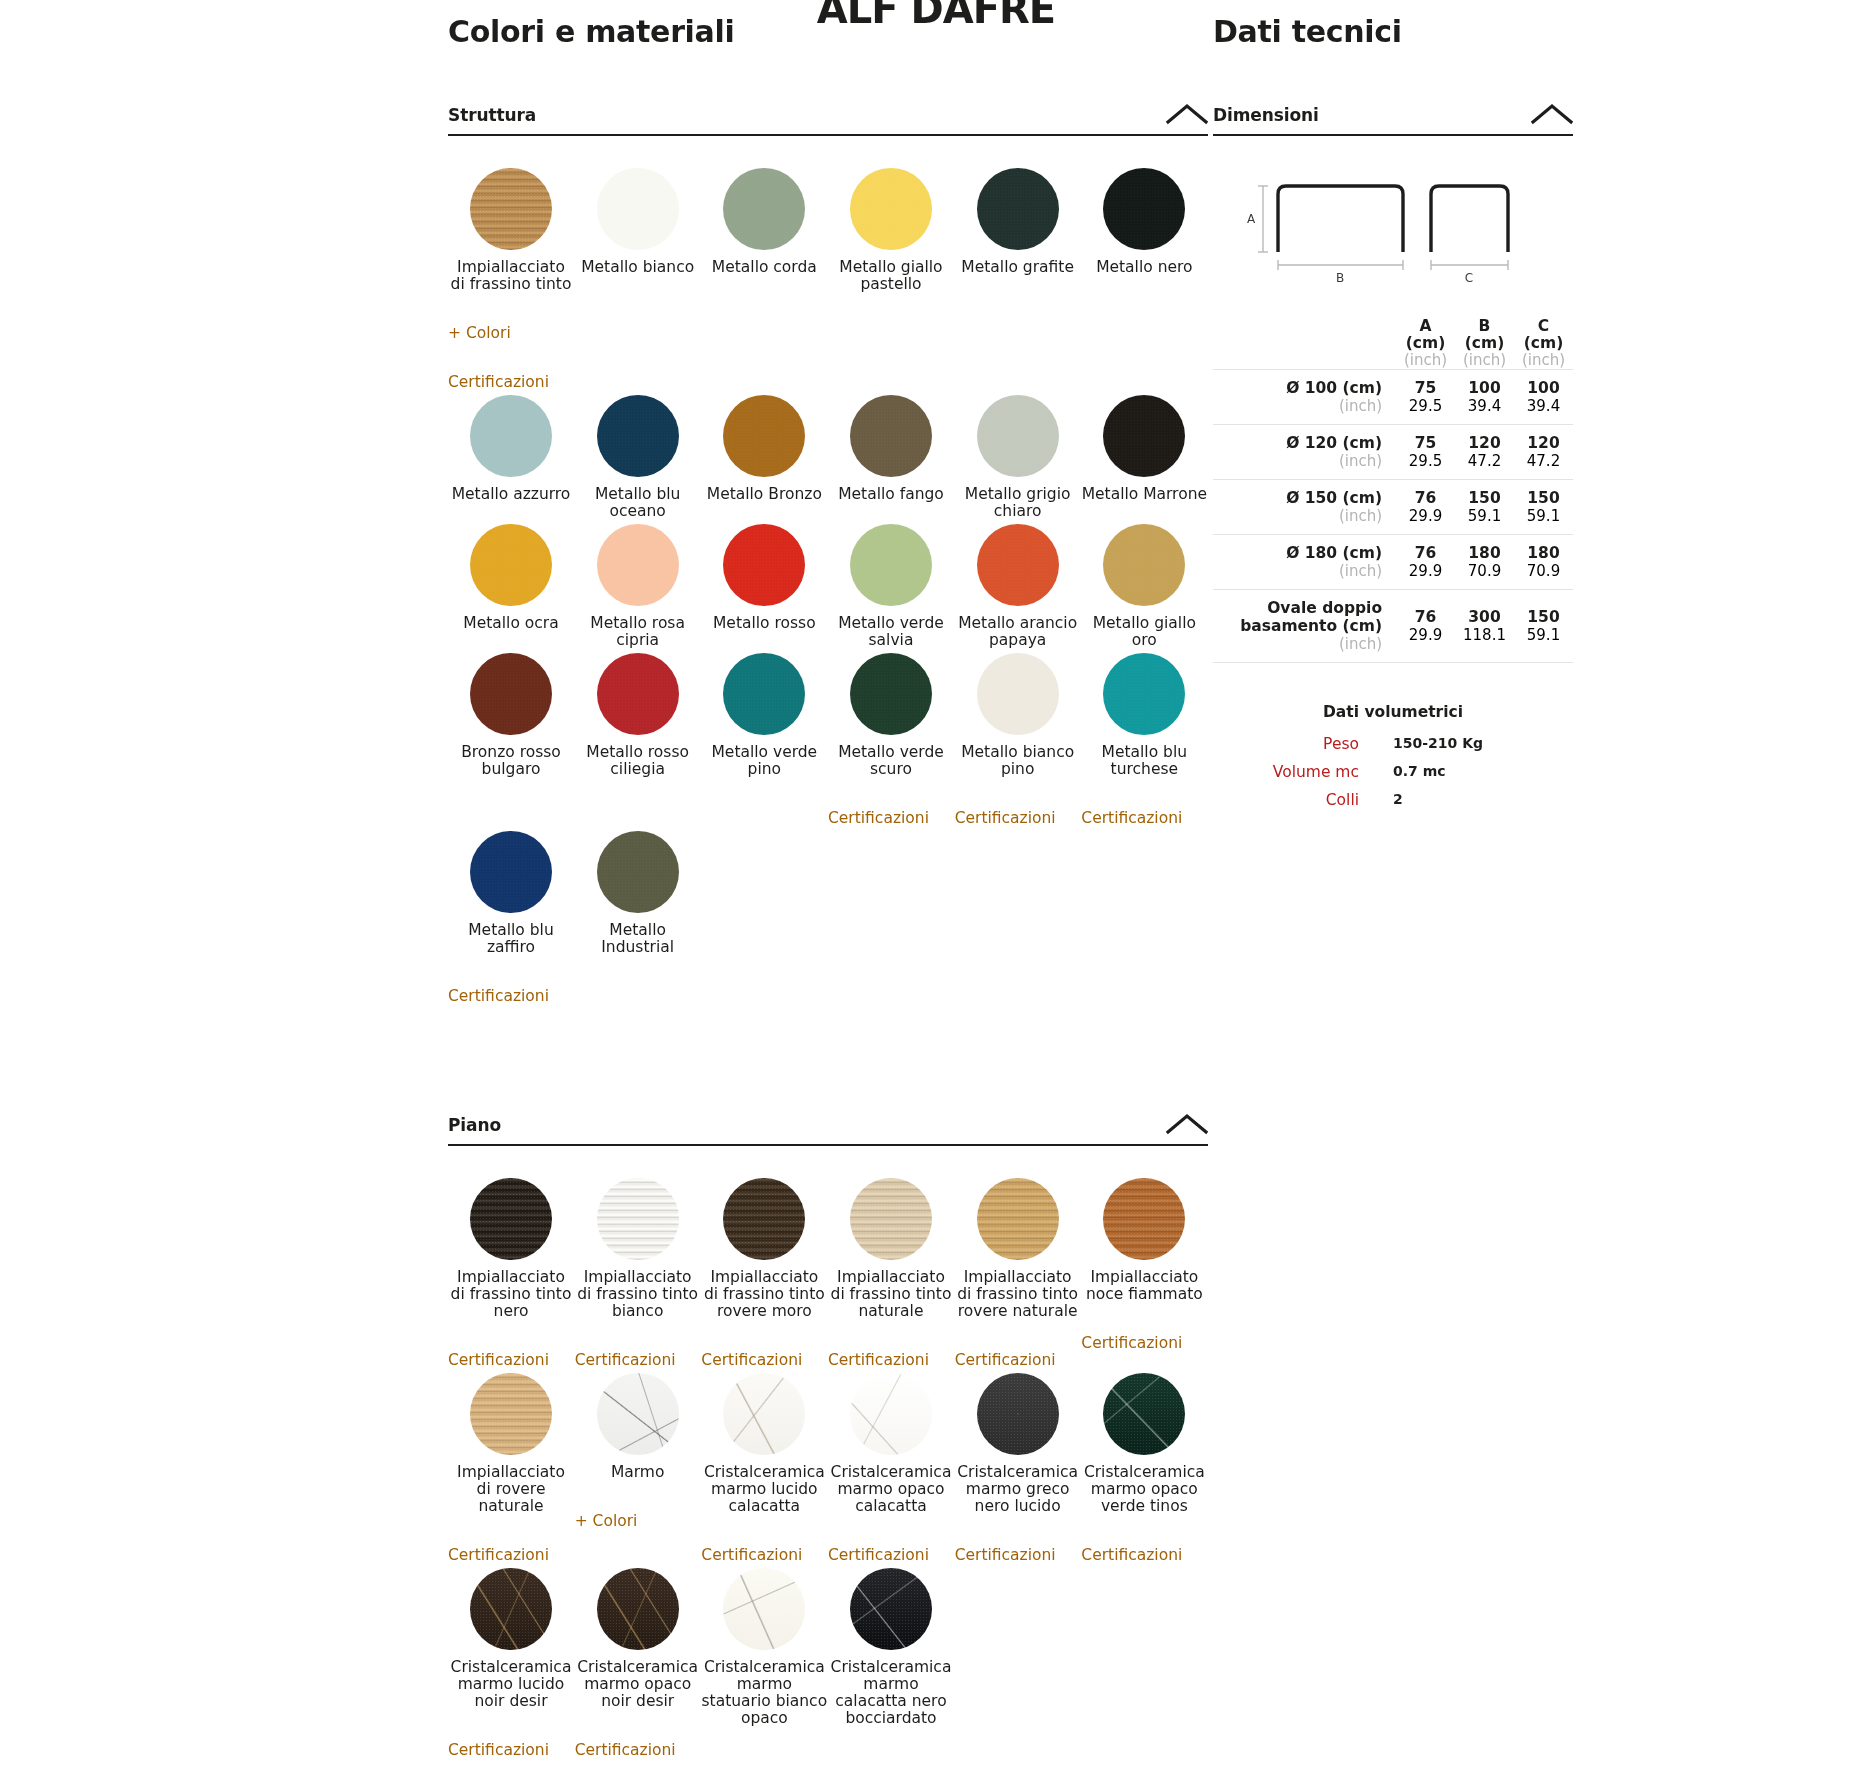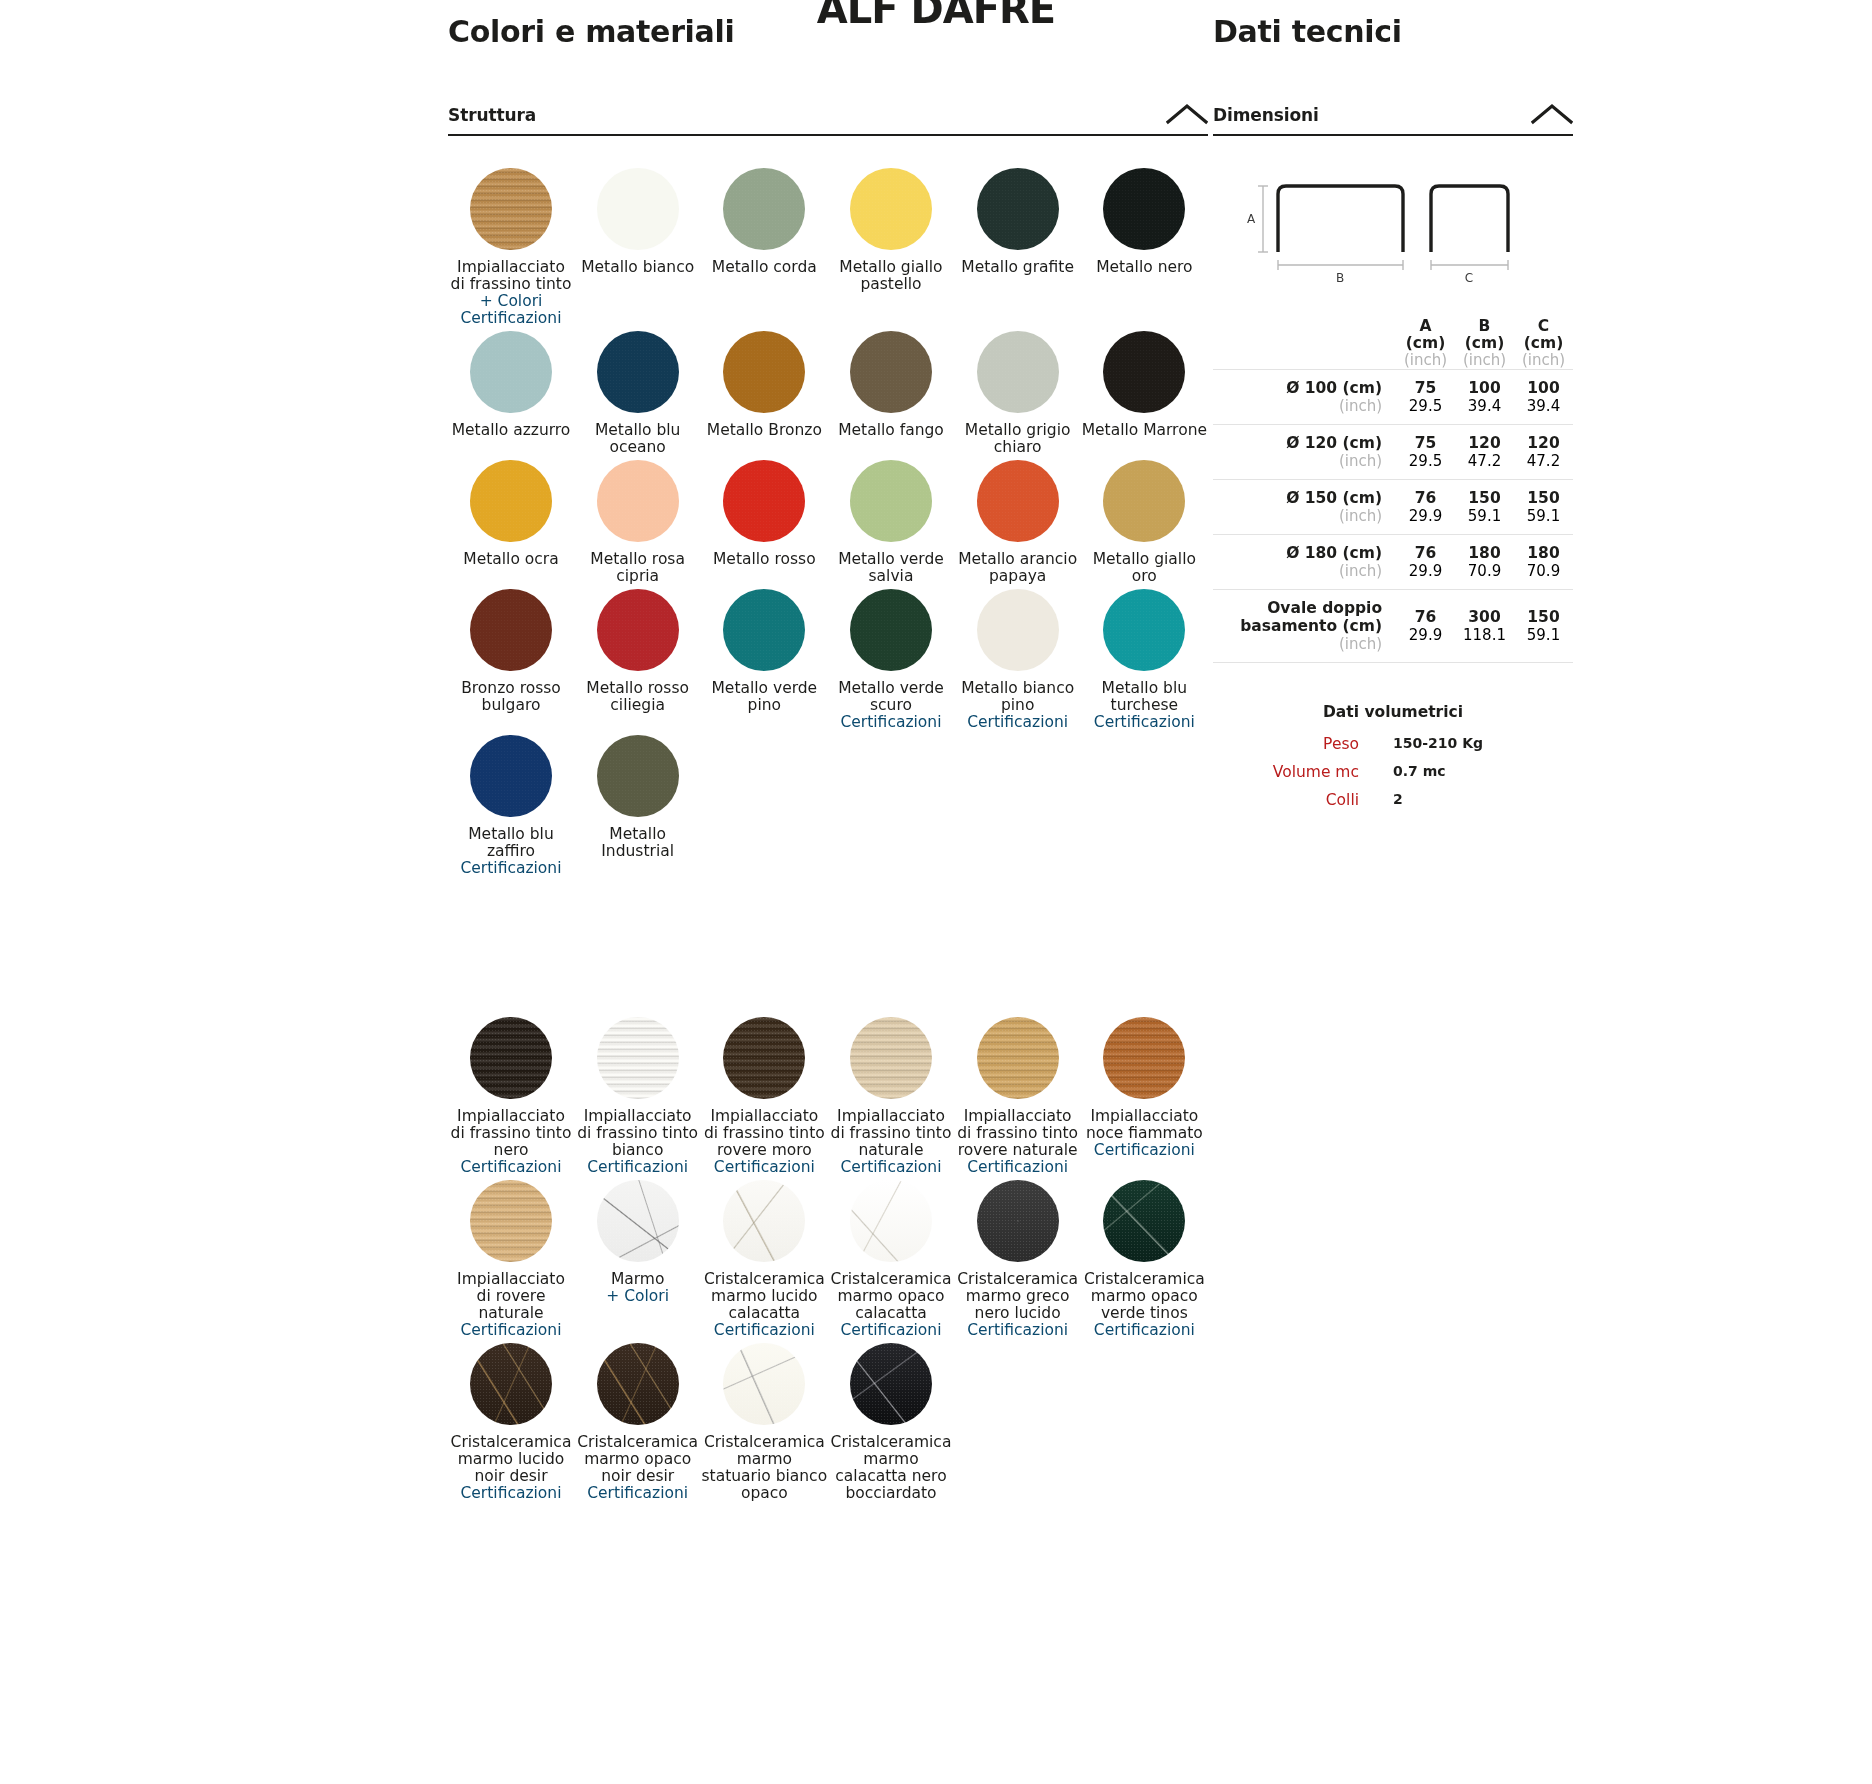--- a/index.html
+++ b/index.html
@@ -107,23 +107,23 @@
   .sw-label {
     font-size: 15.5px;
     line-height: 17px;
     text-align: center;
     color: #1d1d1b;
     width: 126px;
   }
   .sw-sub {
     font-size: 15.5px;
     line-height: 17px;
-    text-align: center;
-    color: #0c4a6e;
+    color: #a16207;
     width: 126px;
+    margin-top: 32px;
   }
 
   
   .diagram {
     padding: 38px 0 30px 0;
     display: flex;
     justify-content: center;
   }
 
   
@@ -338,20 +338,28 @@
             <div class="sw-sub">Certificazioni</div>
           </div>
           <div class="sw-cell">
             <div class="sw-dot flat" style="background-image: linear-gradient(rgb(90, 92, 68), rgb(90, 92, 68)); background-color: rgb(90, 92, 68);"></div>
             <div class="sw-label">Metallo Industrial</div>
           </div>
         </div>
     </div>
 
     <div class="piano-block">
+      <div class="acc-head">
+        <span class="acc-title">Piano</span>
+        <span class="chev">
+          <svg width="42" height="22" viewBox="0 0 42 22">
+              <polyline points="2,19 21,3 40,19" fill="none" stroke="#1d1d1b" stroke-width="3.2" stroke-linecap="square"></polyline>
+            </svg>
+        </span>
+      </div>
       <div class="sw-grid" id="grid-piano">
           <div class="sw-cell">
             <div class="sw-dot" style="background-image: repeating-linear-gradient(0deg, rgba(0, 0, 0, 0.14) 0px, rgba(0, 0, 0, 0.14) 1px, rgba(255, 255, 255, 0.1) 2px, rgba(255, 255, 255, 0.1) 4px, rgba(0, 0, 0, 0.05) 5px, rgba(0, 0, 0, 0.05) 7px), linear-gradient(rgb(36, 28, 21), rgb(36, 28, 21)); background-color: rgb(36, 28, 21);"></div>
             <div class="sw-label">Impiallacciato di frassino tinto nero</div>
             <div class="sw-sub">Certificazioni</div>
           </div>
           <div class="sw-cell">
             <div class="sw-dot" style="background-image: repeating-linear-gradient(0deg, rgba(0, 0, 0, 0.14) 0px, rgba(0, 0, 0, 0.14) 1px, rgba(255, 255, 255, 0.1) 2px, rgba(255, 255, 255, 0.1) 4px, rgba(0, 0, 0, 0.05) 5px, rgba(0, 0, 0, 0.05) 7px), linear-gradient(rgb(251, 250, 246), rgb(251, 250, 246)); background-color: rgb(251, 250, 246);"></div>
             <div class="sw-label">Impiallacciato di frassino tinto bianco</div>
             <div class="sw-sub">Certificazioni</div>

